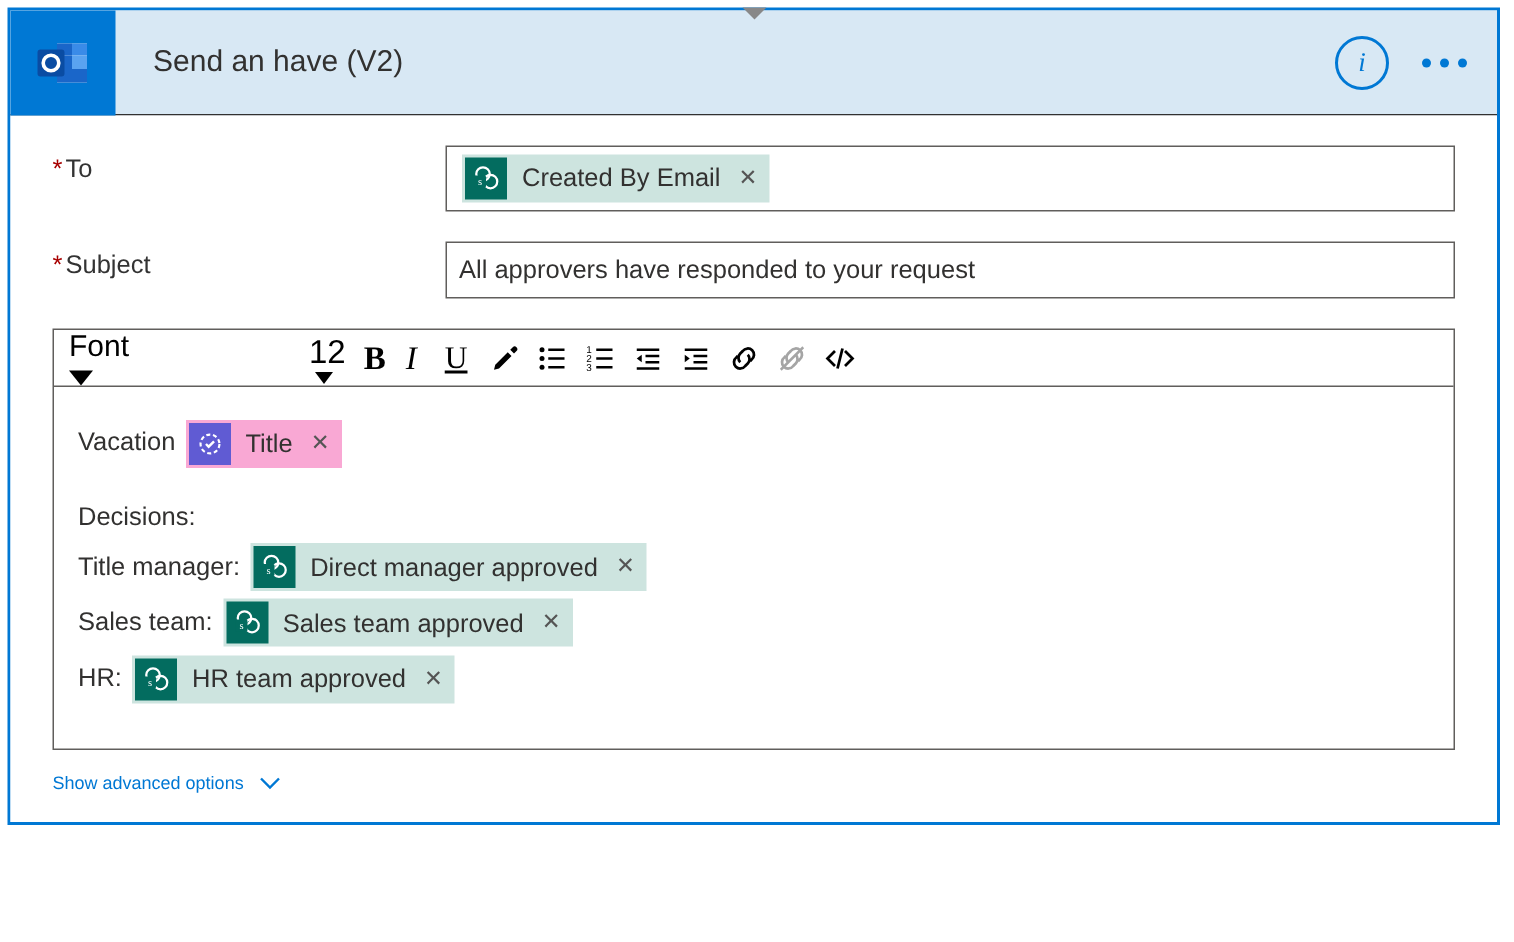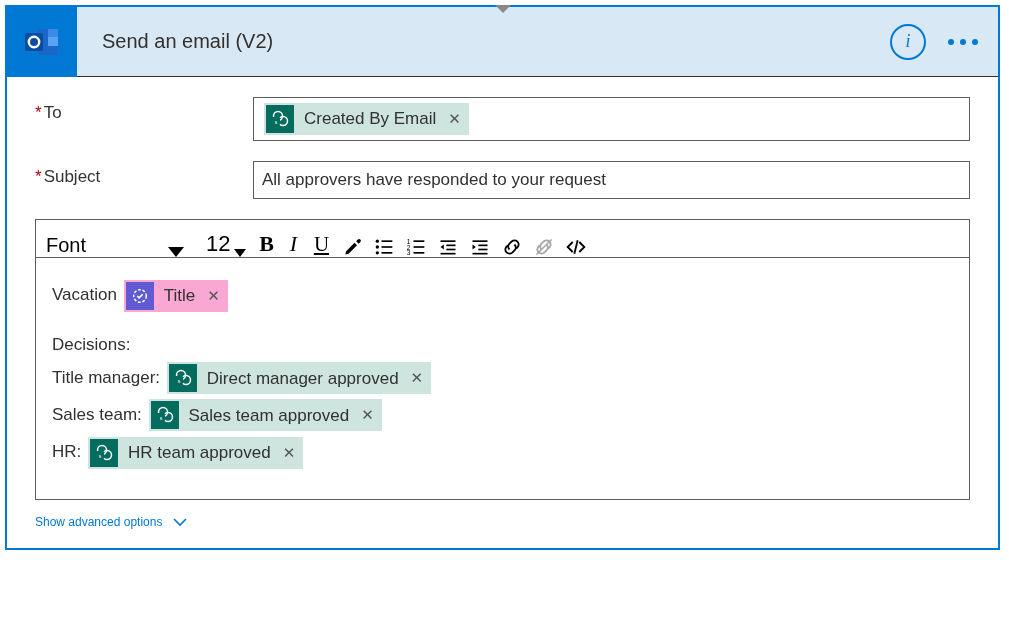--- a/index.html
+++ b/index.html
@@ -68,20 +68,21 @@
     }
     
     .card-body {
       background: #ffffff;
       padding: 20px 28px 18px 28px;
     }
     .field-row {
       display: flex;
       align-items: flex-start;
       margin-bottom: 20px;
+      gap: 44px;
     }
     .field-label {
       width: 218px;
       flex-shrink: 0;
       font-size: 17px;
       color: #333;
       padding-top: 6px;
     }
     .req {
       color: #a80000;
@@ -132,25 +133,26 @@
       border: 1px solid #605e5c;
     }
     .rte-toolbar {
       border-bottom: 1px solid #605e5c;
       display: flex;
       align-items: stretch;
       height: 38px;
     }
     .rte-btn {
       display: flex;
-      align-items: flex-end;
+      align-items: flex-start;
       justify-content: center;
       padding: 0 6px;
       cursor: pointer;
       color: #000;
+      flex-direction: column;
     }
     .rte-font {
       width: 160px;
       border-right: 2px solid transparent;
       justify-content: space-between;
       padding: 0 10px;
       font-size: 20px;
     }
     .rte-size {
       padding: 0 6px 0 10px;
@@ -208,21 +210,21 @@
         <rect x="16" y="7" width="20" height="26" fill="#fff" opacity="0.9"></rect>
         <rect x="16" y="7" width="10" height="8" fill="#1a66c9"></rect>
         <rect x="26" y="7" width="10" height="8" fill="#3a8be8"></rect>
         <rect x="16" y="15" width="10" height="9" fill="#1a66c9"></rect>
         <rect x="26" y="15" width="10" height="9" fill="#5aa3f0"></rect>
         <rect x="16" y="24" width="20" height="9" fill="#1a66c9"></rect>
         <rect x="3" y="11" width="18" height="18" rx="2" fill="#0a4ca3"></rect>
         <circle cx="12" cy="20" r="5.2" fill="none" stroke="#fff" stroke-width="2.4"></circle>
       </svg>
     </div>
-    <div class="card-title">Send an email (V2)</div>
+    <div class="card-title">Send an have (V2)</div>
     <div class="info-circle">i</div>
     <div class="ellipsis">
       <span></span>
         <span></span>
         <span></span>
     </div>
   </div>
 
   <div class="card-body">
 

